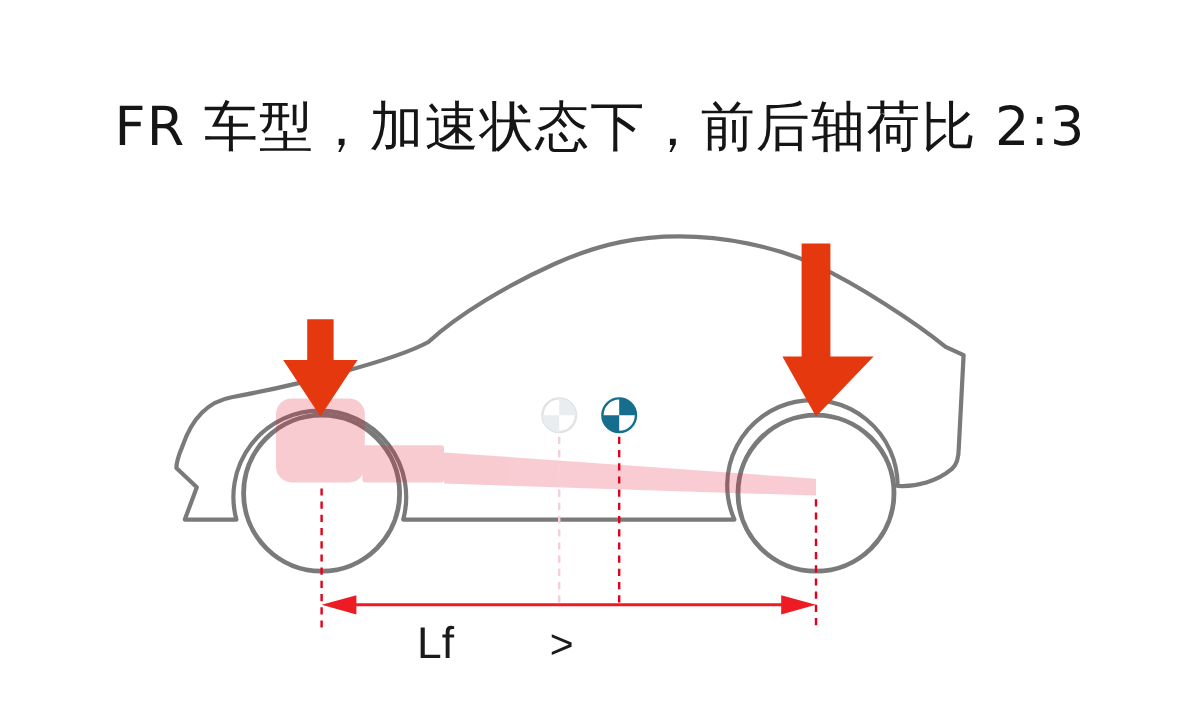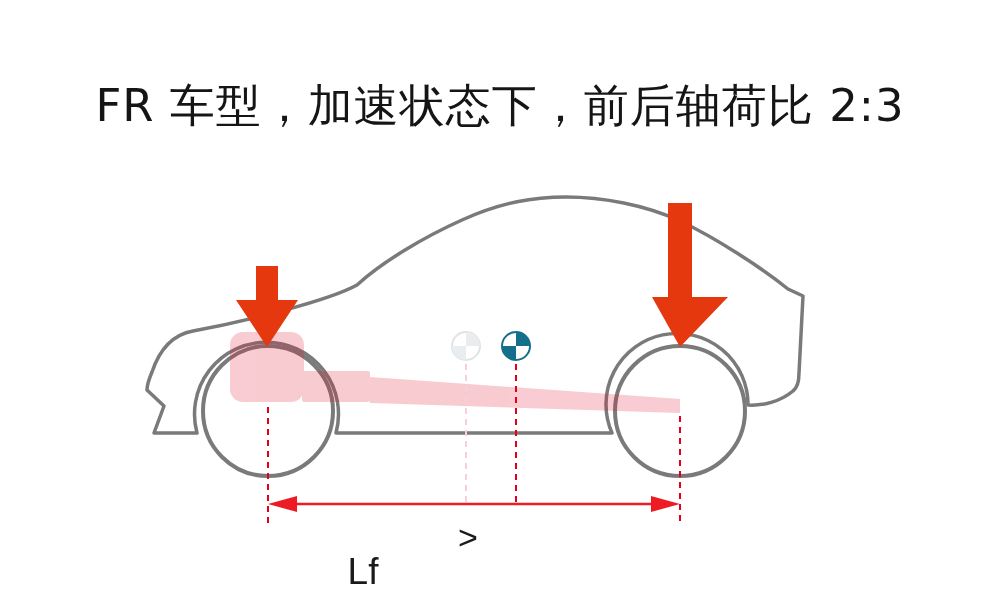--- a/index.html
+++ b/index.html
@@ -23,21 +23,21 @@
   }
   .dim-label{
     position:absolute;
     top:515px;
     width:80px;
     text-align:center;
     font-size:37px;
     color:#1a1a1a;
     font-family:"Liberation Sans",sans-serif;
   }
-  #label-lf{left:323px;margin-top:36px;}
+  #label-lf{left:323px;}
   #label-cmp{left:428px;font-size:34px;top:518px;}
   #label-lr{left:533px;}
   svg{position:absolute;top:0;left:0;}
 </style>
 </head>
 <body>
 
 <div id="stage">
 
   <div class="title">FR 车型，加速状态下，前后轴荷比 2:3</div>

